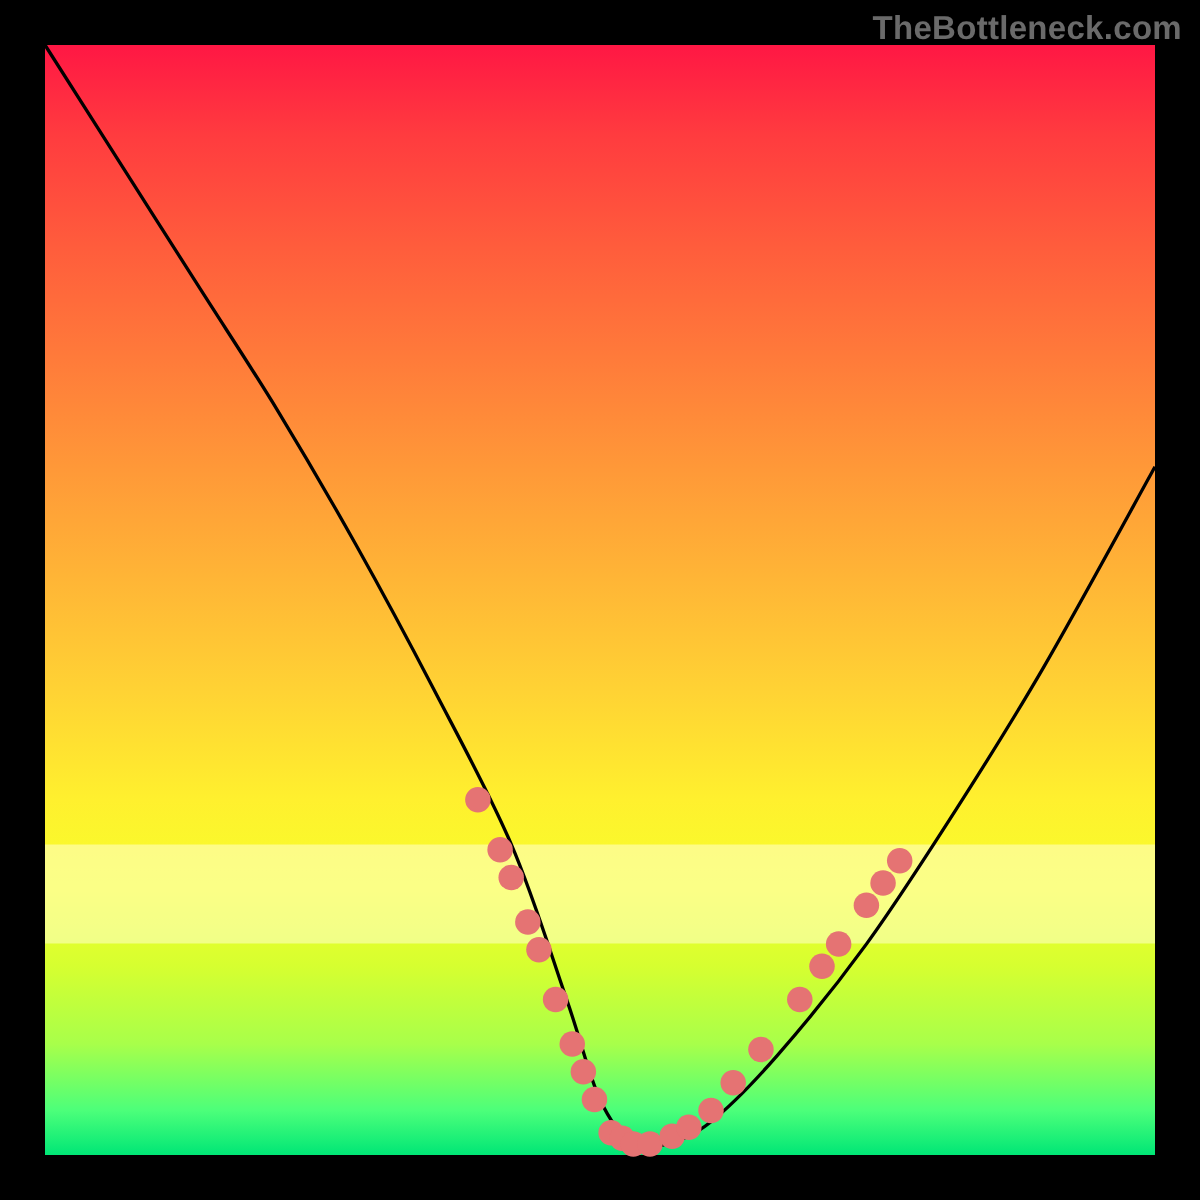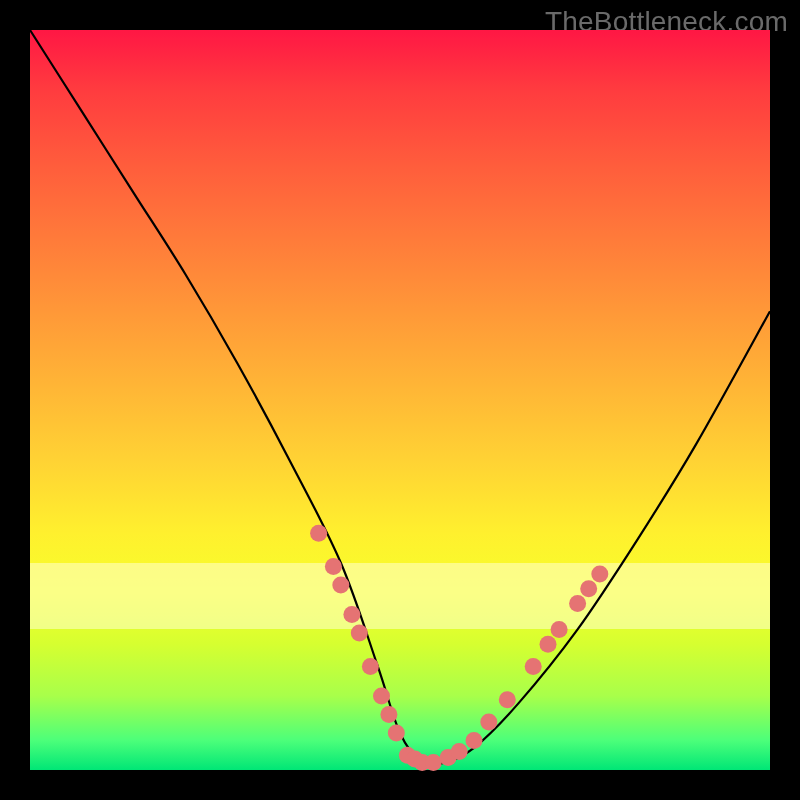--- a/index.html
+++ b/index.html
@@ -47,22 +47,22 @@
     position: absolute;
     left: 0;
     width: 100%;
     background: rgba(255,255,210,0.55);
   }
   .watermark {
     position: absolute;
     top: 6px;
     right: 12px;
     color: #6a6a6a;
-    font-size: 28px;
-    font-weight: 400;
+    font-size: 22px;
+    font-weight: 700;
     letter-spacing: 0.2px;
     user-select: none;
   }
   svg.curve {
     position: absolute;
     left: 0;
     top: 0;
     width: 740px;
     height: 740px;
     overflow: visible;

